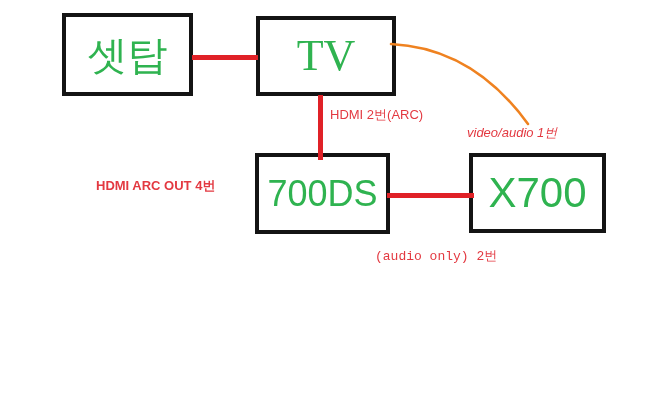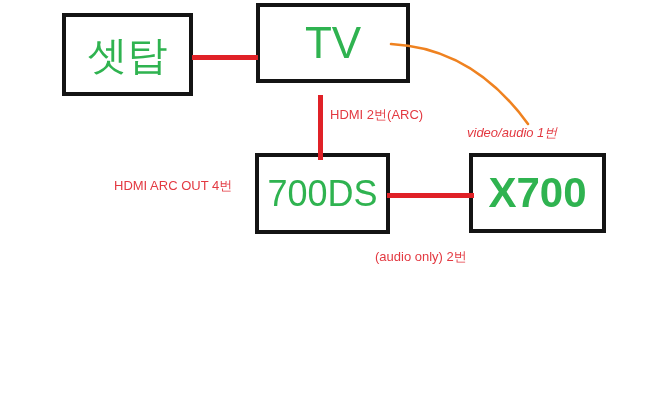--- a/index.html
+++ b/index.html
@@ -26,25 +26,25 @@
     justify-content: center;
     z-index: 2;
   }
   .node span {
     color: var(--device-text, #2fb350);
     line-height: 1;
     white-space: nowrap;
   }
   .node-settop  { left: 62px;  top: 13px;  width: 131px; height: 83px; }
   .node-settop span { font-size: 40px; }
-  .node-tv      { left: 256px; top: 3px;  width: 154px; height: 80px; }
+  .node-tv      { left: 256px; top: 16px;  width: 140px; height: 80px; font-family: Liberation Serif, serif; }
   .node-tv span { font-size: 44px; }
   .node-700ds   { left: 255px; top: 153px; width: 135px; height: 81px; }
   .node-700ds span { font-size: 36px; }
-  .node-x700    { left: 469px; top: 153px; width: 137px; height: 80px; font-weight: bold; }
+  .node-x700    { left: 469px; top: 153px; width: 137px; height: 80px; }
   .node-x700 span { font-size: 42px; }
   
   .edge {
     position: absolute;
     background: var(--line-red, #e02127);
     z-index: 3;
   }
   .edge-settop-tv  { left: 192px; top: 55px;  width: 66px; height: 5px; }
   .edge-tv-700ds   { left: 318px; top: 95px;  width: 5px;  height: 65px; }
   .edge-700ds-x700 { left: 387px; top: 193px; width: 87px; height: 5px; }
@@ -67,22 +67,22 @@
   .label {
     position: absolute;
     color: var(--label-red, #e33941);
     font-size: 13px;
     line-height: 1.1;
     white-space: nowrap;
     z-index: 4;
   }
   .label-hdmi-arc     { left: 330px; top: 108px; }
   .label-video-audio  { left: 467px; top: 126px; font-style: italic; }
-  .label-hdmi-arc-out { left: 114px; top: 179px; }
-  .label-audio-only   { left: 375px; top: 250px; }
+  .label-hdmi-arc-out { left: 96px; top: 179px; font-weight: bold; }
+  .label-audio-only   { left: 375px; top: 250px; font-family: Liberation Mono, monospace; }
 </style>
 </head>
 <body>
 
 <div class="canvas">
 
   <svg class="curve" viewBox="0 0 660 416" xmlns="http://www.w3.org/2000/svg">
     <path d="M391,44 Q473,48 528,124"></path>
   </svg>
 

